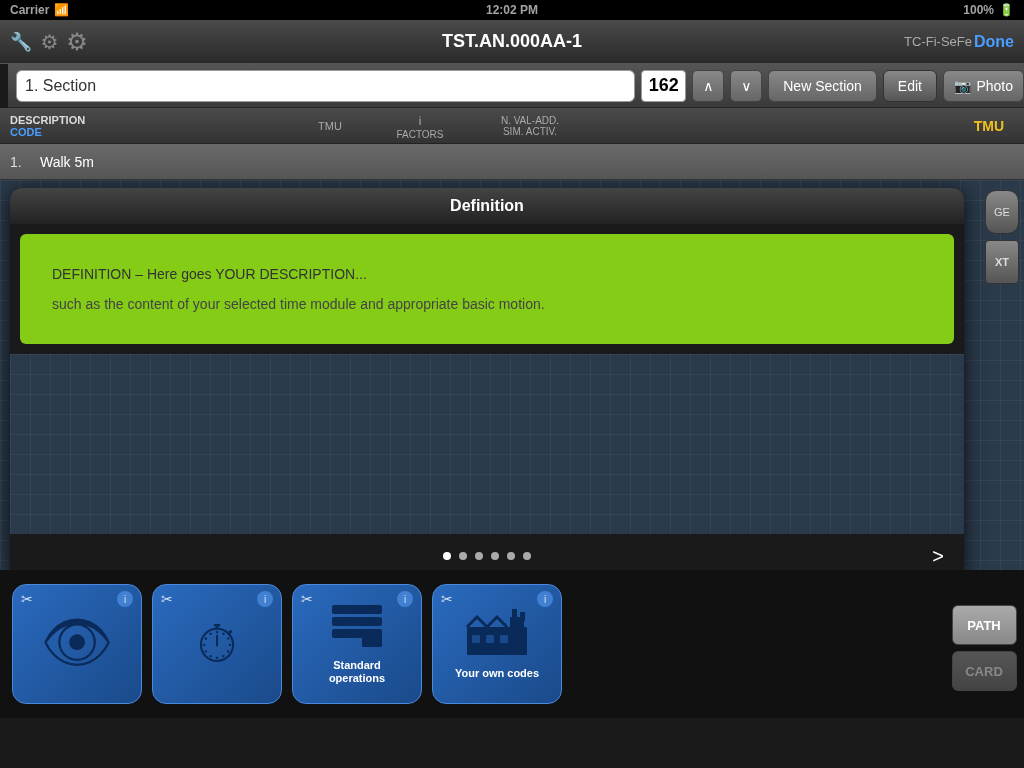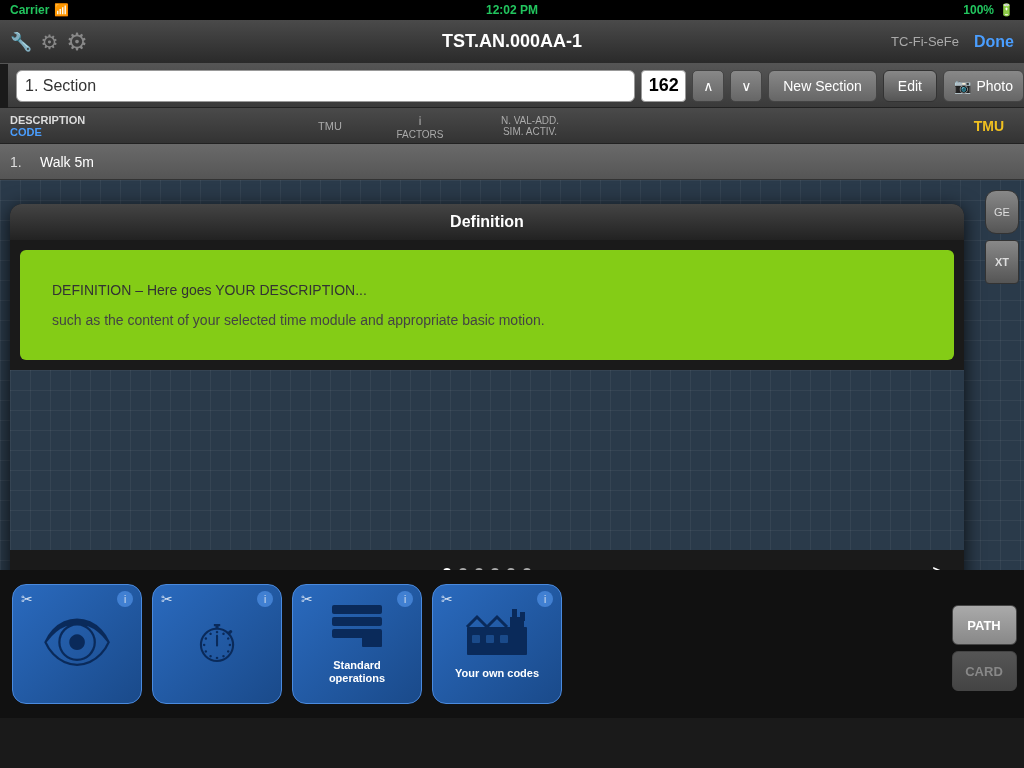--- a/index.html
+++ b/index.html
@@ -14,21 +14,21 @@
 
     
     #status-bar {
       width: 100%;
       height: 20px;
       background: #000;
       display: flex;
       align-items: center;
       justify-content: space-between;
       padding: 0 10px;
-      color: #22c55e;
+      color: #a3a3a3;
       font-size: 12px;
       font-weight: 600;
     }
     .status-left { display: flex; align-items: center; gap: 5px; }
     .status-center { position: absolute; left: 50%; transform: translateX(-50%); }
     .status-right { display: flex; align-items: center; gap: 5px; }
 
     
     #top-nav {
       width: 100%;
@@ -51,21 +51,20 @@
     }
     .nav-right { display: flex; align-items: center; gap: 2px; }
     .nav-user { color: #aaa; font-size: 13px; }
     .nav-done {
       color: #4a9eff;
       font-size: 16px;
       font-weight: bold;
       cursor: pointer;
       background: none;
       border: none;
-      margin-left: 13px;
     }
 
     
     #header-row {
       width: 100%;
       height: 44px;
       background: linear-gradient(to bottom, #555, #3a3a3a);
       display: flex;
       align-items: center;
       gap: 6px;
@@ -206,21 +205,21 @@
     
     #definition-dialog {
       position: absolute;
       top: 0;
       left: 10px;
       right: 10px;
       background: #1a1a1a;
       border-radius: 12px;
       overflow: hidden;
       box-shadow: 0 4px 20px rgba(0,0,0,0.8);
-      margin-top: 24px;
+      margin-top: 8px;
     }
     .dialog-title-bar {
       background: linear-gradient(to bottom, #444, #222);
       height: 36px;
       display: flex;
       align-items: center;
       justify-content: center;
     }
     .dialog-title { color: #fff; font-size: 16px; font-weight: bold; }
     .dialog-content {

